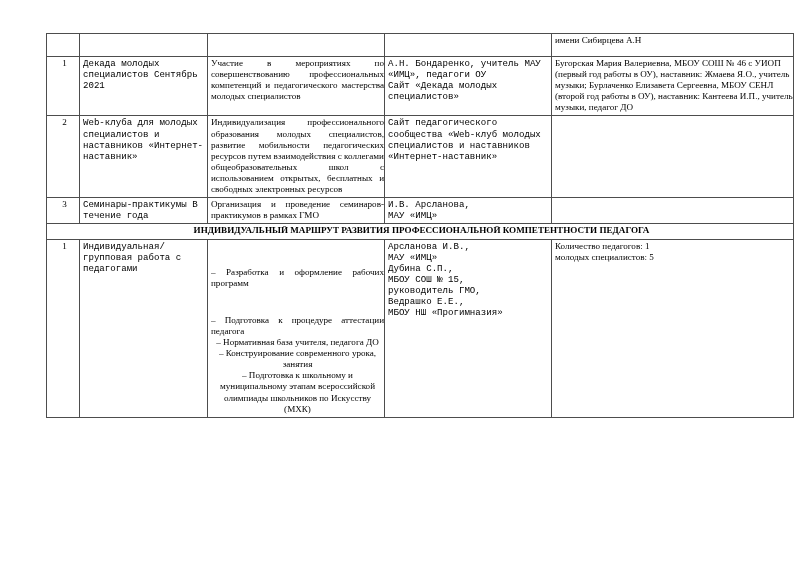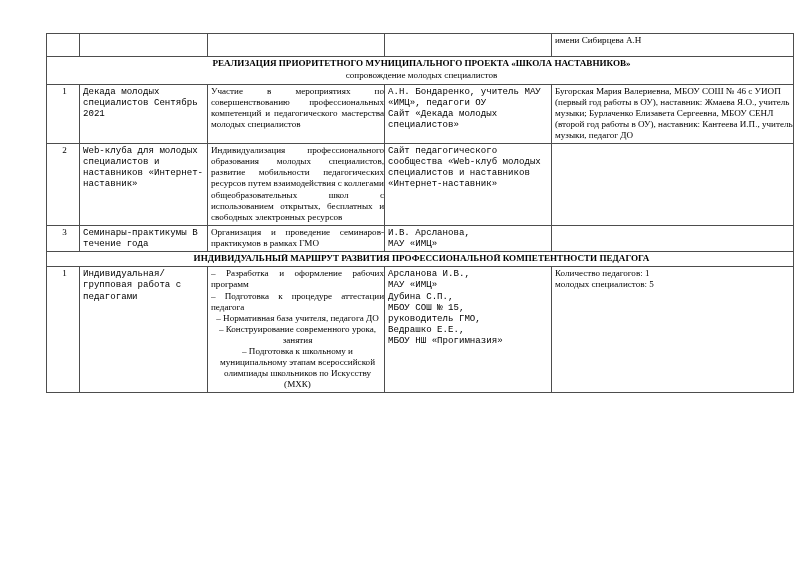--- a/index.html
+++ b/index.html
@@ -80,20 +80,21 @@
   }
   .bullet-list li {
     margin: 0 0 0 0;
     padding: 0;
     text-indent: 0;
     text-align: center;
   }
   .bullet-list li.justified {
     text-align: justify;
     text-align-last: left;
+    margin-top: 26px;
   }
   .notes-line { display: block; }
 </style>
 </head>
 <body>
 
 <div class="page">
   <table class="doc-table">
     <colgroup>
       <col class="c-num">
@@ -105,26 +106,20 @@
     <tbody>
 
       <tr class="empty-row">
         <td class="cell-num"></td>
         <td class="cell-center"></td>
         <td class="cell-justify"></td>
         <td class="cell-center"></td>
         <td class="cell-left">имени Сибирцева А.Н</td>
       </tr>
 
-      <tr>
-        <td colspan="5" class="section-title">
-          <span>РЕАЛИЗАЦИЯ ПРИОРИТЕТНОГО МУНИЦИПАЛЬНОГО ПРОЕКТА «ШКОЛА НАСТАВНИКОВ»</span>
-          <span class="section-sub">сопровождение молодых специалистов</span>
-        </td>
-      </tr>
 
       <tr>
         <td class="cell-num">1</td>
         <td class="cell-center">Декада молодых специалистов Сентябрь 2021</td>
         <td class="cell-justify">Участие в мероприятиях по совершенствованию профессиональных компетенций и педагогического мастерства молодых специалистов</td>
         <td class="cell-center">
             <span class="notes-line">А.Н. Бондаренко, учитель МАУ «ИМЦ», педагоги ОУ</span>
             <span class="notes-line">Сайт «Декада молодых специалистов»</span>
           </td>
         <td class="cell-left">Бугорская Мария Валериевна, МБОУ СОШ № 46 с УИОП (первый год работы в ОУ), наставник: Жмаева Я.О., учитель музыки; Бурлаченко Елизавета Сергеевна, МБОУ СЕНЛ (второй год работы в ОУ), наставник: Кантеева И.П., учитель музыки, педагог ДО</td>

